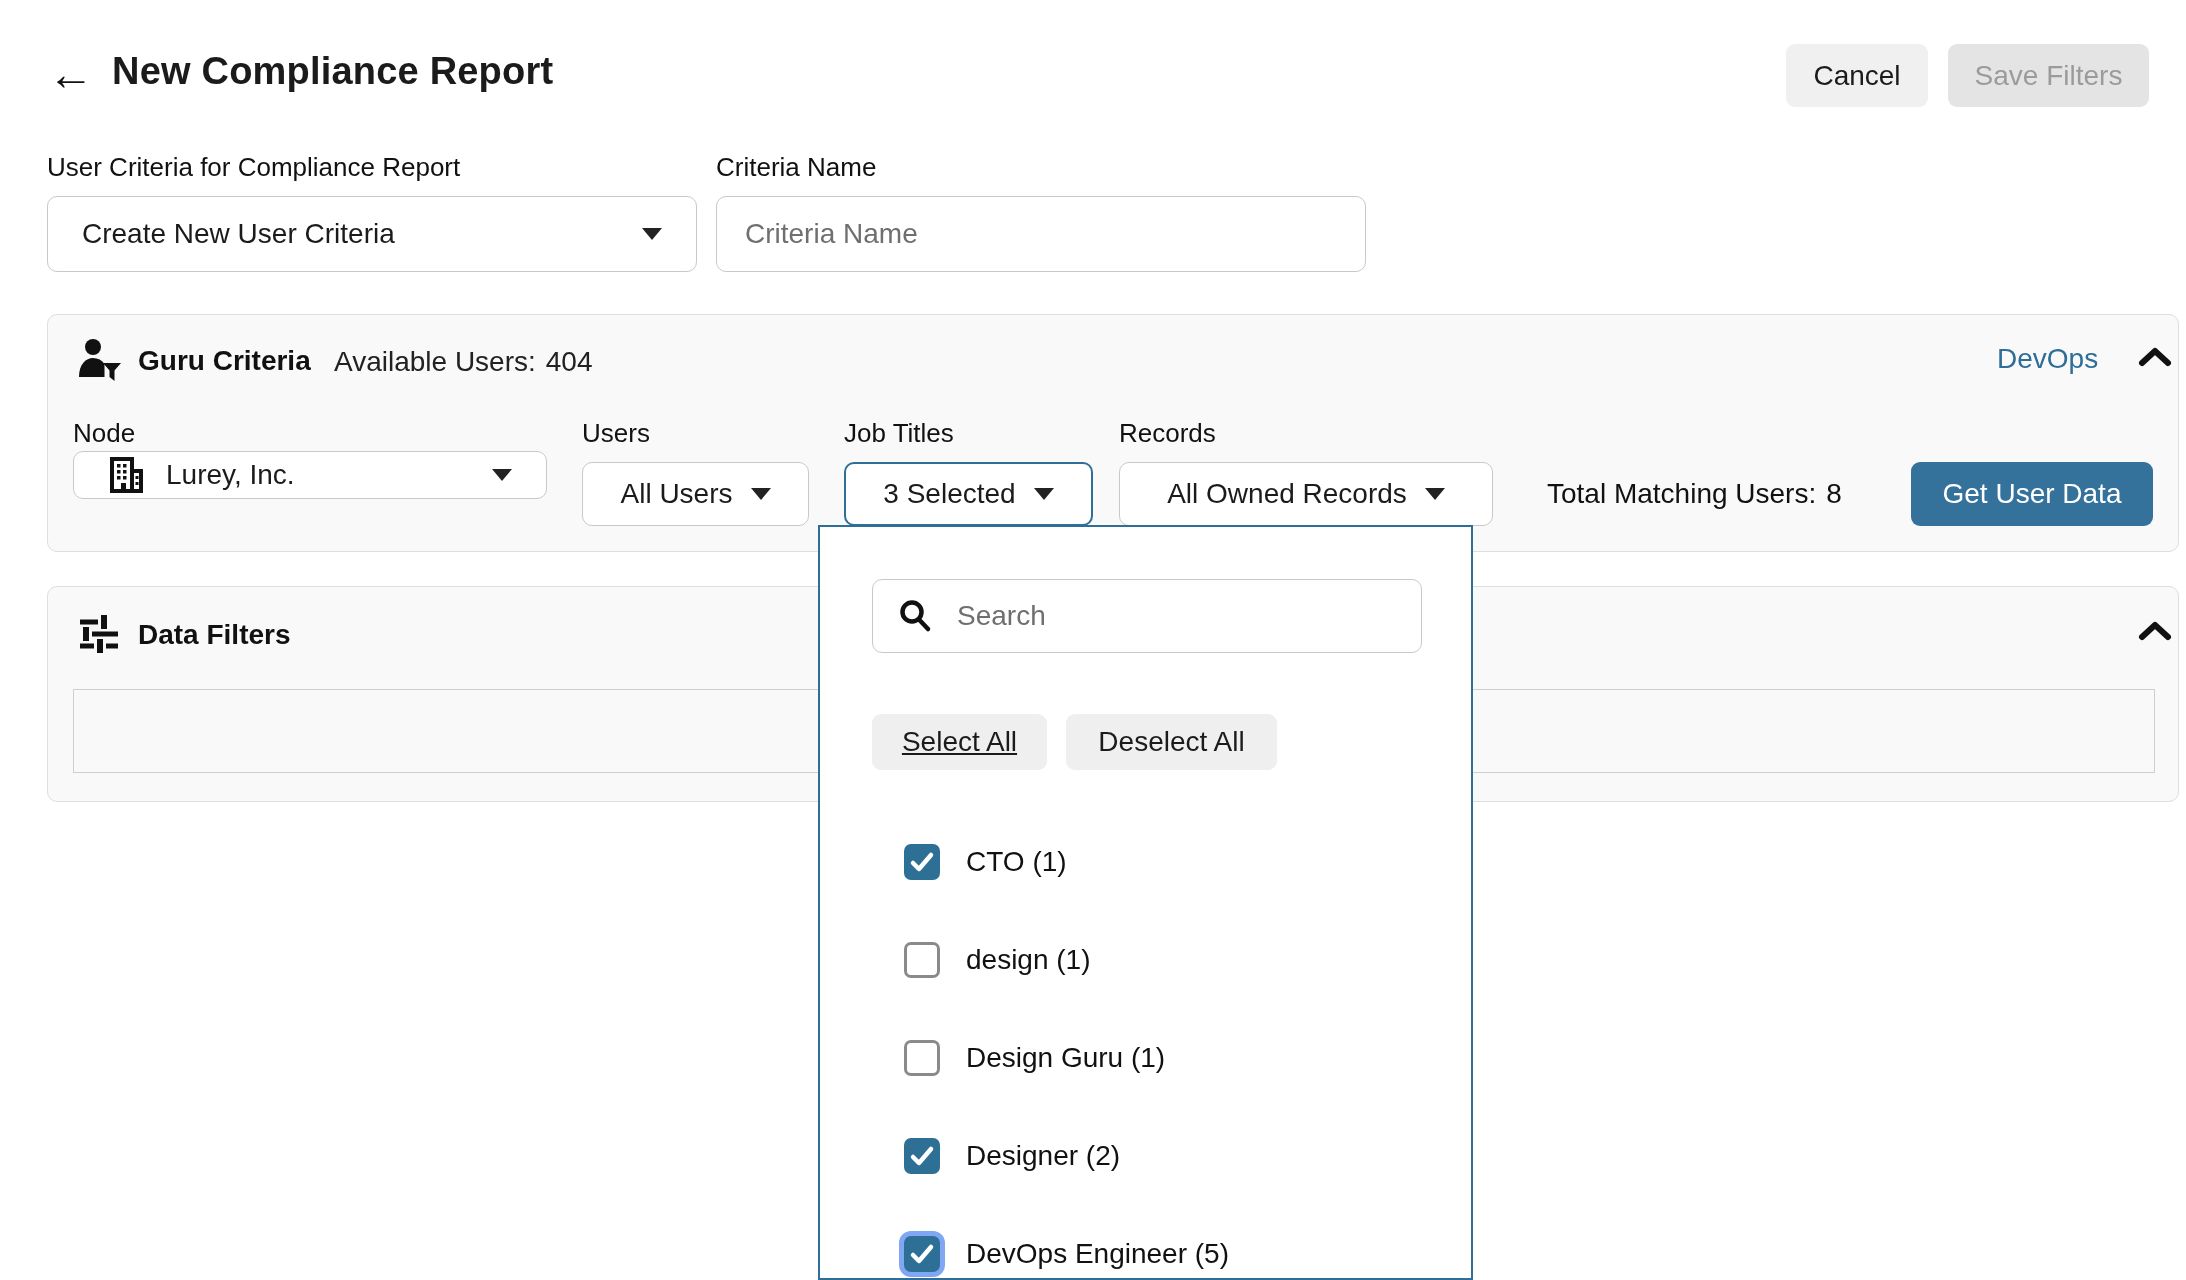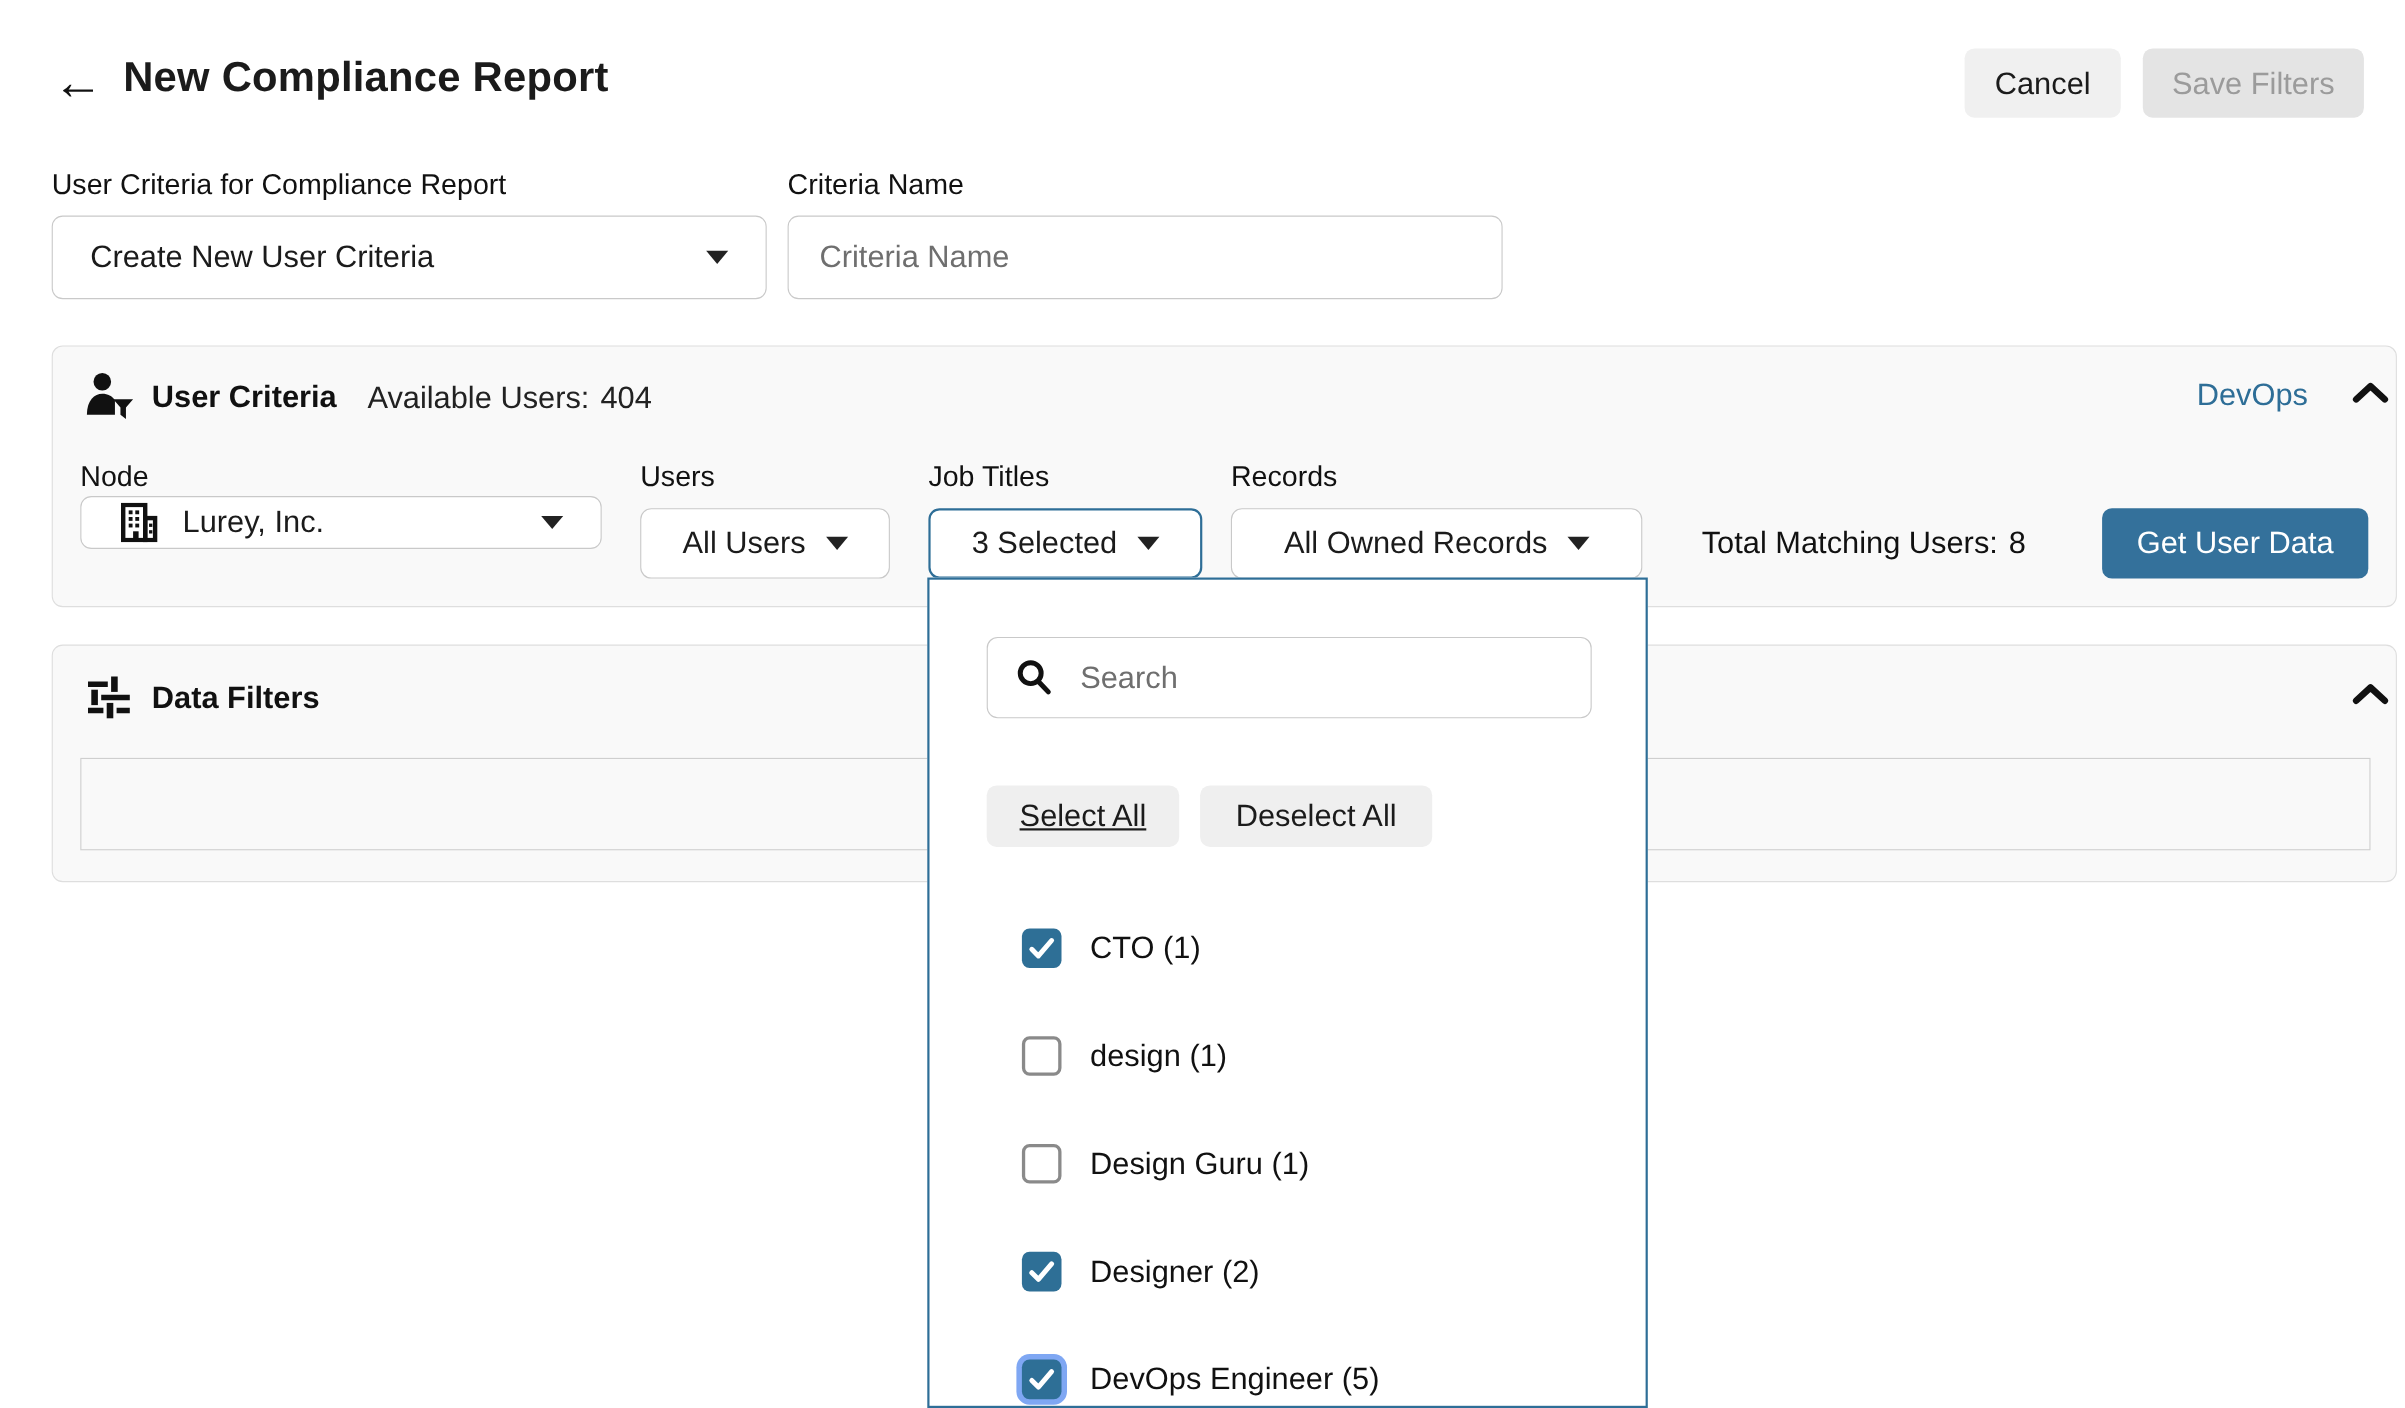--- a/index.html
+++ b/index.html
@@ -61,21 +61,21 @@
     position:absolute;font-size:28px;font-weight:500;color:#2E6E97;cursor:pointer;background:none;border:none;font-family:inherit;
   }
   .chevron-btn{position:absolute;background:none;border:none;cursor:pointer;padding:0;}
   
   .accent-btn{
     position:absolute;background:#34719B;color:#fff;font-size:28px;font-weight:500;
   }
   .total-users{position:absolute;font-size:28px;color:#111;display:flex;gap:10px;}
   
   .dropdown-panel{
-    position:absolute;left:843px;top:525px;width:655px;height:755px;
+    position:absolute;left:818px;top:525px;width:655px;height:755px;
     background:#ffffff;border:2px solid #2E6E97;box-sizing:border-box;z-index:20;
   }
   .search-wrap{
     position:absolute;left:52px;top:52px;width:550px;height:74px;
     border:1px solid #c9c9c9;border-radius:10px;background:#fff;
     display:flex;align-items:center;box-sizing:border-box;
   }
   .search-wrap input{
     border:none;outline:none;flex:1;font-size:28px;font-family:inherit;color:#1b1b1b;background:transparent;
   }
@@ -127,21 +127,21 @@
   <input class="text-input" style="left: 716px; top: 196px; width: 650px; height: 76px;" placeholder="Criteria Name">
 
   <div class="section" style="top:314px;height:238px;">
     <span class="icon" style="position:absolute;left:28px;top:22px;">
       <svg width="46" height="46" viewBox="0 0 46 46">
         <circle cx="17" cy="10" r="8" fill="#111"></circle>
         <path d="M3 40 C3 27 10 21 17 21 C22 21 26 23 28.5 27 L28.5 40 Z" fill="#111"></path>
         <path d="M27 26 L45 26 L38.5 33.5 L38.5 44 L33.5 40 L33.5 33.5 Z" fill="#111"></path>
       </svg>
     </span>
-    <div class="section-title" style="position:absolute;left:90px;top:30px;">User Criteria</div>
+    <div class="section-title" style="position:absolute;left:90px;top:30px;">Guru Criteria</div>
     <div class="section-sub" style="position:absolute;left:286px;top:31px;display:flex;gap:10px;">
       <span>Available Users:</span>
         <span>404</span>
     </div>
     <button class="clear-link" style="left:1943px;top:27px;">DevOps</button>
     <button class="chevron-btn" style="left:2090px;top:30px;">
       <span class="icon">
         <svg width="34" height="24" viewBox="0 0 34 24">
             <polyline points="4,18 17,6 30,18" fill="none" stroke="#111" stroke-width="6" stroke-linecap="round" stroke-linejoin="round"></polyline>
           </svg>

